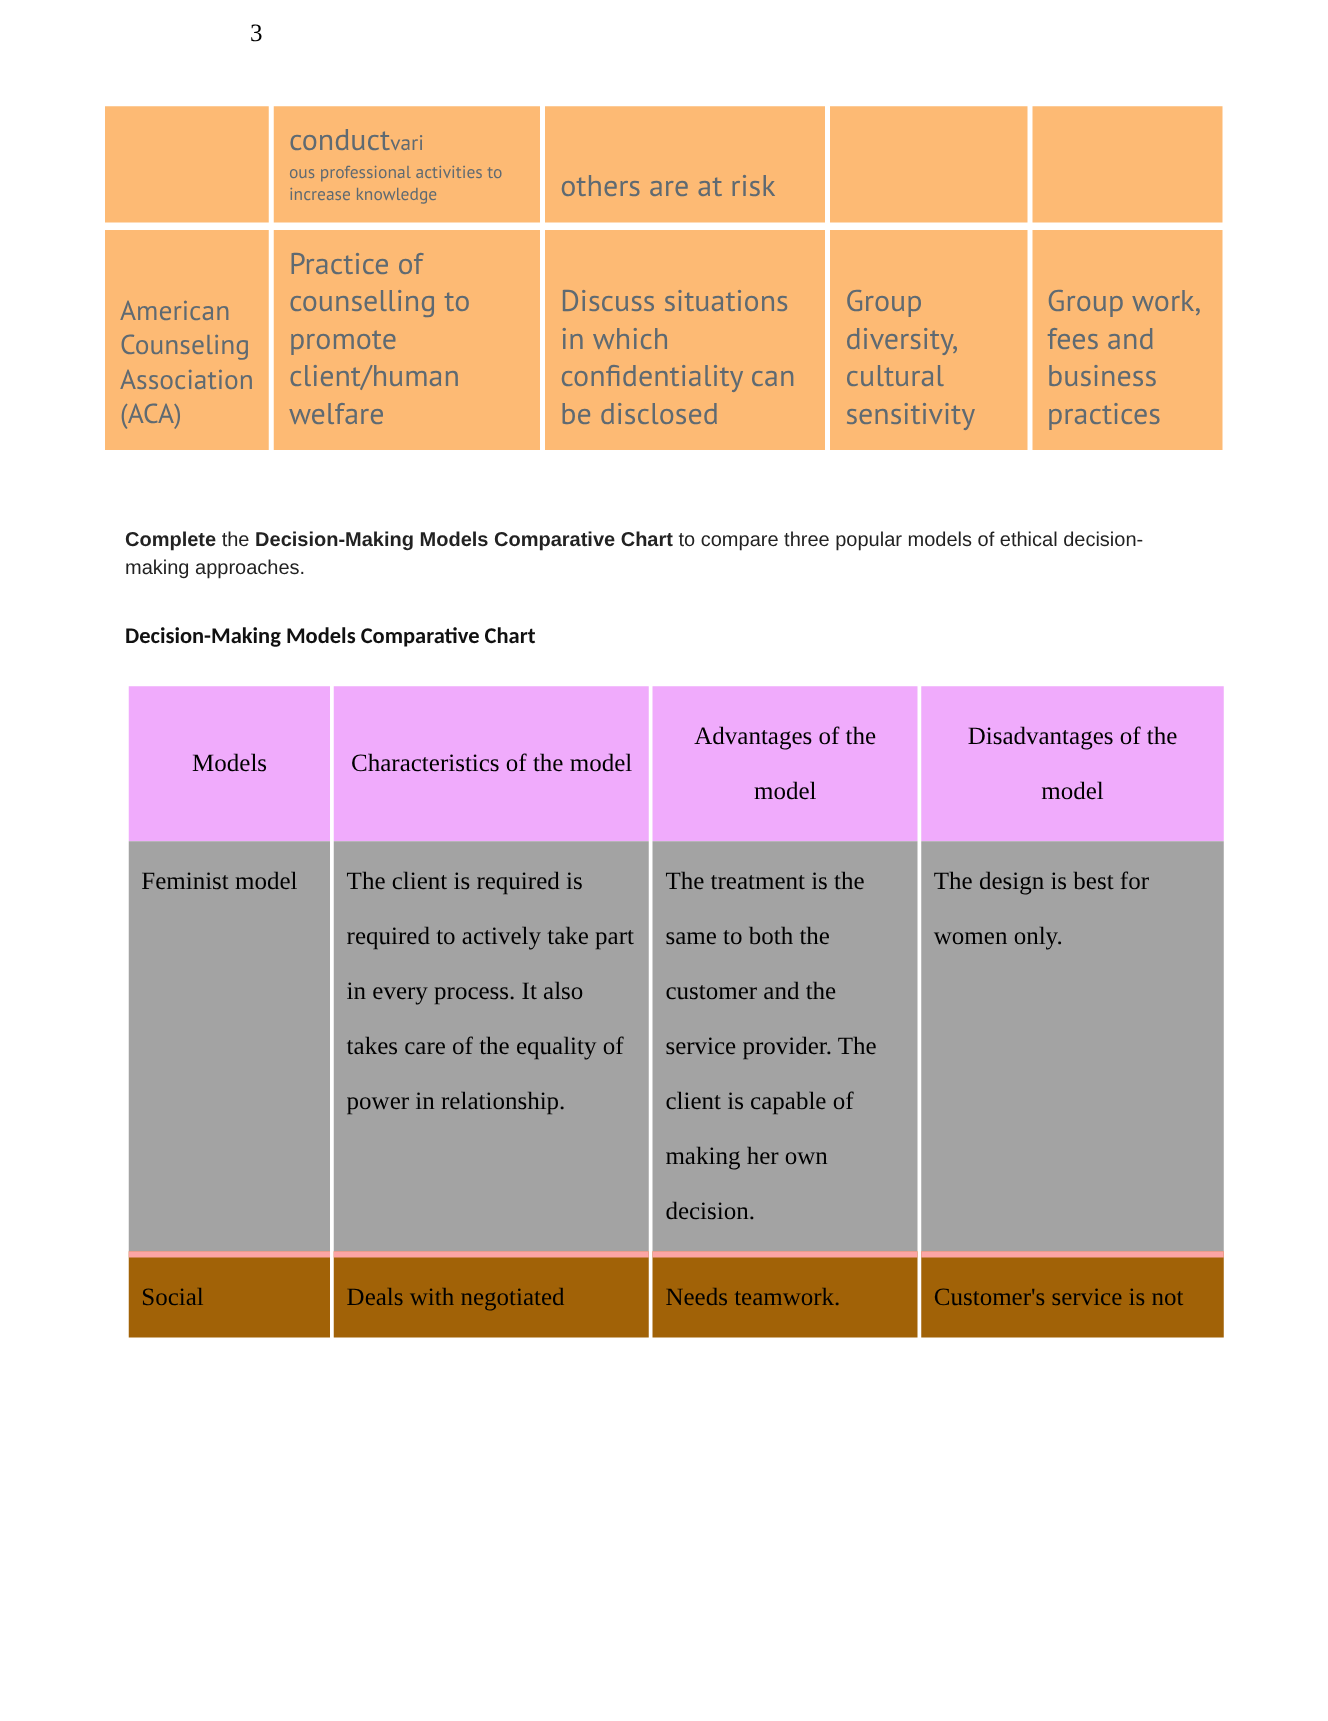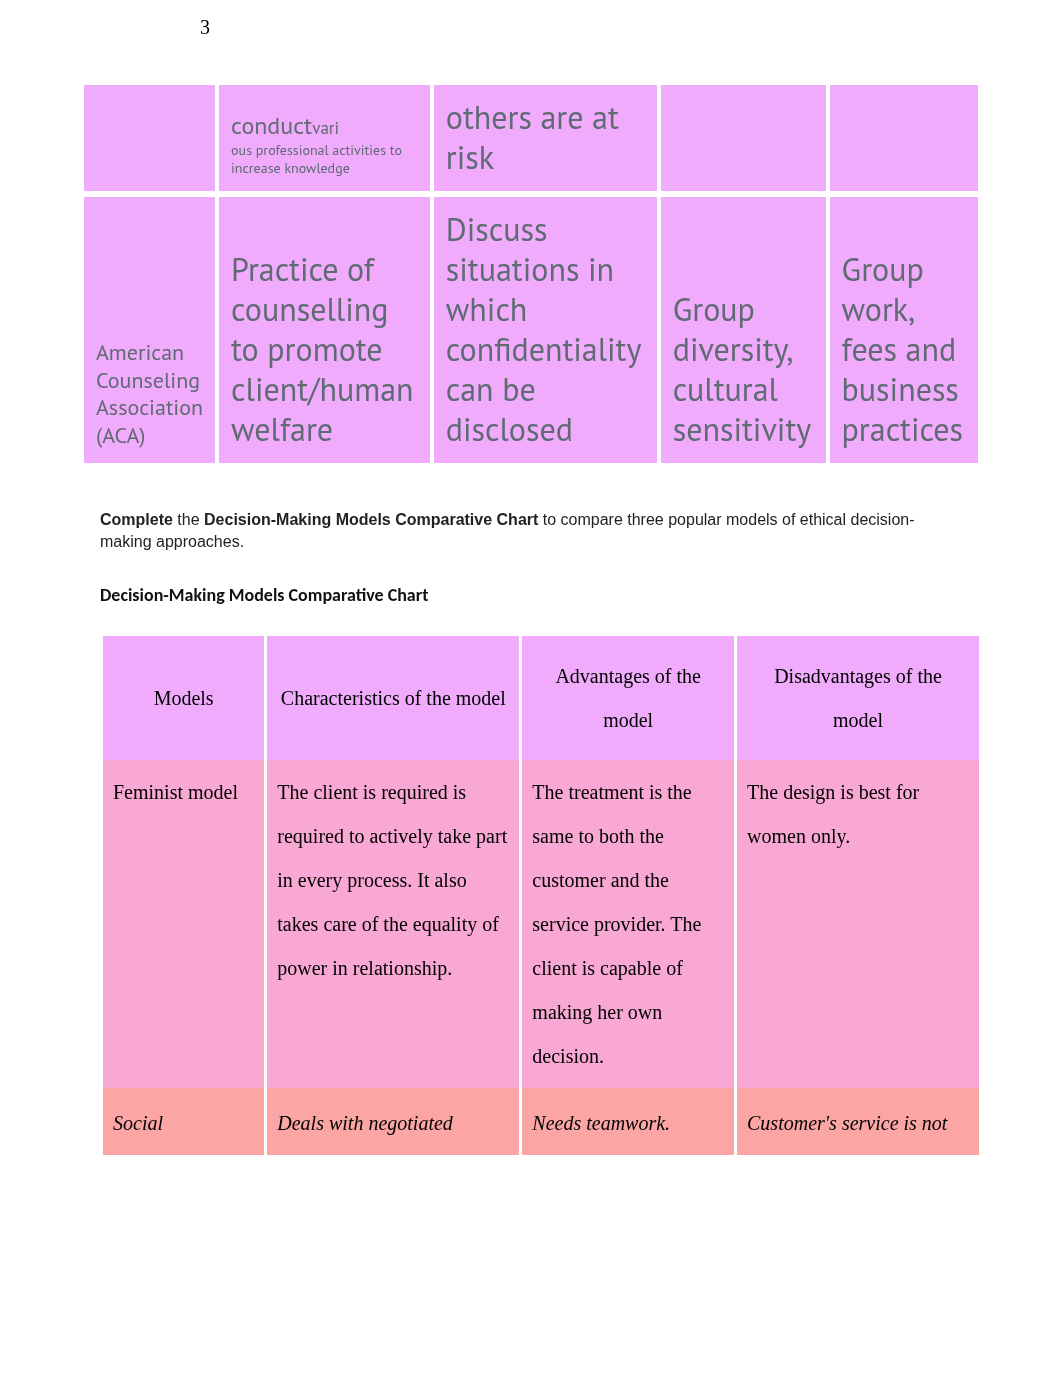--- a/index.html
+++ b/index.html
@@ -27,54 +27,54 @@
   }
   table.t1 {
     width: 100%;
     border-collapse: separate;
     border-spacing: 4px 6px;
     font-family: "PT Sans", "Helvetica Neue", Arial, sans-serif;
     color: #5f6a72;
     font-size: 22px;
   }
   table.t1 td {
-    background: #f0abfc;
+    background: #fdba74;
     padding: 12px 12px 14px 12px;
     vertical-align: bottom;
     line-height: 1.25;
   }
   table.t1 td.col0 {
     font-size: 22px;
     color: #5f6a72;
     width: 120px;
     line-height: 1.25;
     vertical-align: bottom;
   }
   .t1-big {
-    font-size: 32px;
+    font-size: 24px;
     color: #5f6a72;
     display: block;
   }
   .t1-mixed1 {
     font-size: 24px;
     color: #5f6a72;
   }
   .t1-mixed1 .small-suffix {
     font-size: 17px;
   }
   .t1-small {
     font-size: 14px;
     color: #5f6a72;
     display: block;
     line-height: 1.3;
   }
 
   
   .body-para {
-    margin: 40px 100px 30px 100px;
+    margin: 56px 100px 30px 100px;
     font-family: Arial, Helvetica, sans-serif;
     font-size: 16px;
     color: #222;
     line-height: 1.4;
   }
   .body-para .bold { font-weight: bold; }
 
   .subhead {
     margin: 20px 100px 30px 100px;
     font-family: "Segoe UI", "Calibri", Arial, sans-serif;
@@ -96,29 +96,28 @@
     color: #000;
   }
   table.t2 thead td {
     background: #f0abfc;
     padding: 18px 10px;
     text-align: center;
     vertical-align: middle;
     line-height: 2.2;
   }
   table.t2 tbody td {
-    background: #f9a8d4;
+    background: #a3a3a3;
     padding: 10px 10px;
     vertical-align: top;
     line-height: 2.2;
   }
   table.t2 tbody tr.lastrow td {
-    border-top: 3px solid #fca5a5;
-    background: #fca5a5;
-    font-style: italic;
+    border-top: 5px solid #fca5a5;
+    background: #a16207;
   }
   table.t2 td.col-model { width: 160px; }
   table.t2 td.col-char  { width: 250px; }
   table.t2 td.col-adv   { width: 210px; }
   table.t2 td.col-dis   { width: 240px; }
 </style>
 </head>
 <body>
 
 <div class="page-header">

